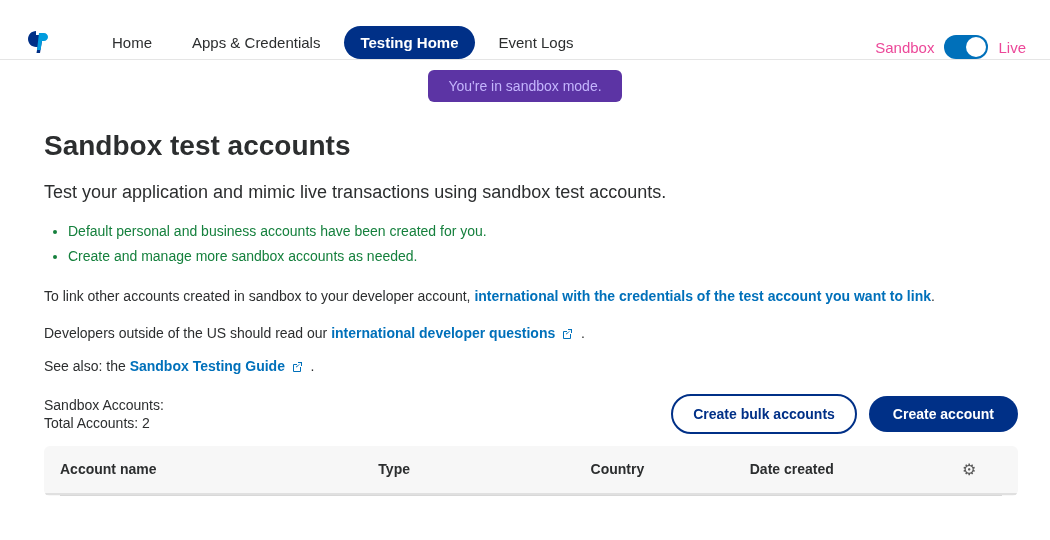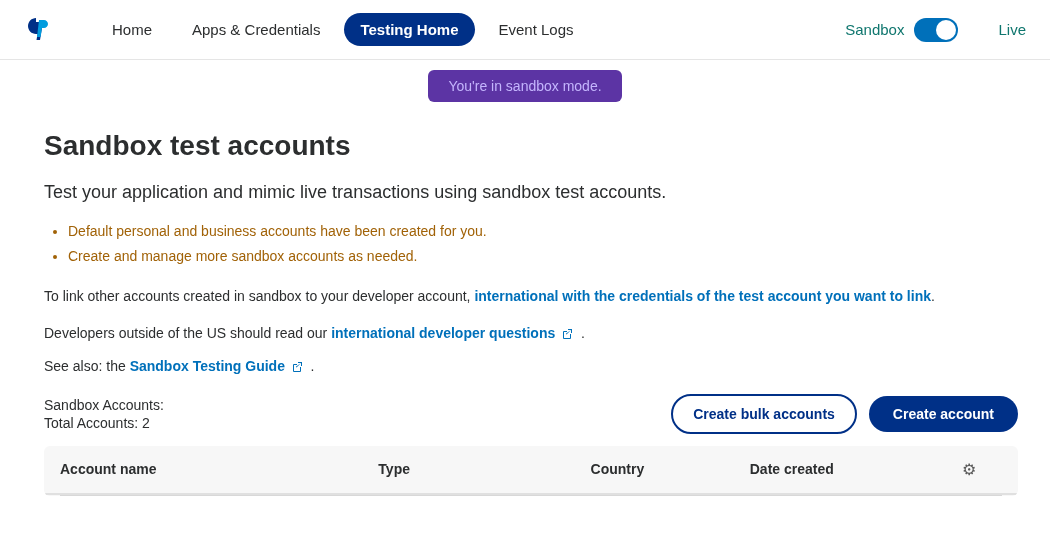--- a/index.html
+++ b/index.html
@@ -1,38 +1,38 @@
 <!DOCTYPE html>
 <html><head>
   <meta charset="utf-8">
   <style>
     * { box-sizing: border-box; margin: 0; padding: 0; }
     body { font-family: -apple-system, BlinkMacSystemFont, 'Segoe UI', Helvetica, Arial, sans-serif; font-size: 14px; color: #2c2e2f; background: #fff; width: 1050px; min-height: 540px; overflow-x: hidden; }
 
     
-    .navbar { display: flex; align-items: center; height: 60px; padding: 0 24px; border-bottom: 1px solid #e5e5e5; gap: 32px; }
+    .navbar { display: flex; align-items: flex-end; height: 60px; padding: 0 24px; border-bottom: 1px solid #e5e5e5; gap: 32px; }
     .paypal-logo { width: 32px; height: 32px; margin-right: 8px; flex-shrink: 0; }
     .nav-links { display: flex; align-items: center; gap: 8px; flex: 1; }
     .nav-item { padding: 8px 16px; border-radius: 20px; cursor: pointer; font-size: 15px; color: #2c2e2f; text-decoration: none; white-space: nowrap; }
     .nav-item.active { background: #003087; color: #fff; font-weight: 600; }
     .nav-right { display: flex; align-items: center; gap: 10px; margin-left: auto; }
-    .mode-label { font-size: 15px; color: #0f766e; margin-left: 30px; }
+    .mode-label { font-size: 15px; color: #ec4899; }
     .toggle-track { width: 44px; height: 24px; background: #0070ba; border-radius: 12px; position: relative; cursor: pointer; }
     .toggle-thumb { width: 20px; height: 20px; background: #fff; border-radius: 50%; position: absolute; top: 2px; left: 22px; transition: left 0.2s; }
 
     
     .sandbox-banner-container { display: flex; justify-content: center; padding: 10px 0 4px 0; }
     .sandbox-banner { background: #5c34a4; color: #c4b5fd; padding: 8px 20px; border-radius: 6px; font-size: 14px; font-weight: 500; }
 
     
     .main { padding: 24px 32px; margin-left: 12px; }
     .page-title { font-size: 28px; font-weight: 700; color: #2c2e2f; margin-bottom: 16px; }
     .description { font-size: 18px; color: #2c2e2f; margin-bottom: 12px; line-height: 1.6; }
     .bullets { list-style: disc; padding-left: 24px; margin-bottom: 16px; }
-    .bullets li { font-size: 14px; color: #a16207; line-height: 1.8; }
+    .bullets li { font-size: 14px; color: #15803d; line-height: 1.8; }
     .link-text { color: #0070ba; font-weight: 600; text-decoration: none; cursor: pointer; }
     .ext-icon { display: inline-block; width: 12px; height: 12px; margin-left: 2px; vertical-align: middle; }
     .paragraph { font-size: 14px; color: #2c2e2f; margin-bottom: 14px; line-height: 1.6; }
     .also-line { font-size: 14px; color: #2c2e2f; margin-bottom: 20px; }
 
     
     .accounts-bar { display: flex; align-items: center; justify-content: space-between; margin-bottom: 8px; }
     .accounts-info { display: flex; flex-direction: column; gap: 2px; }
     .accounts-label { font-size: 14px; color: #2c2e2f; }
     .accounts-total { font-size: 14px; color: #2c2e2f; }

